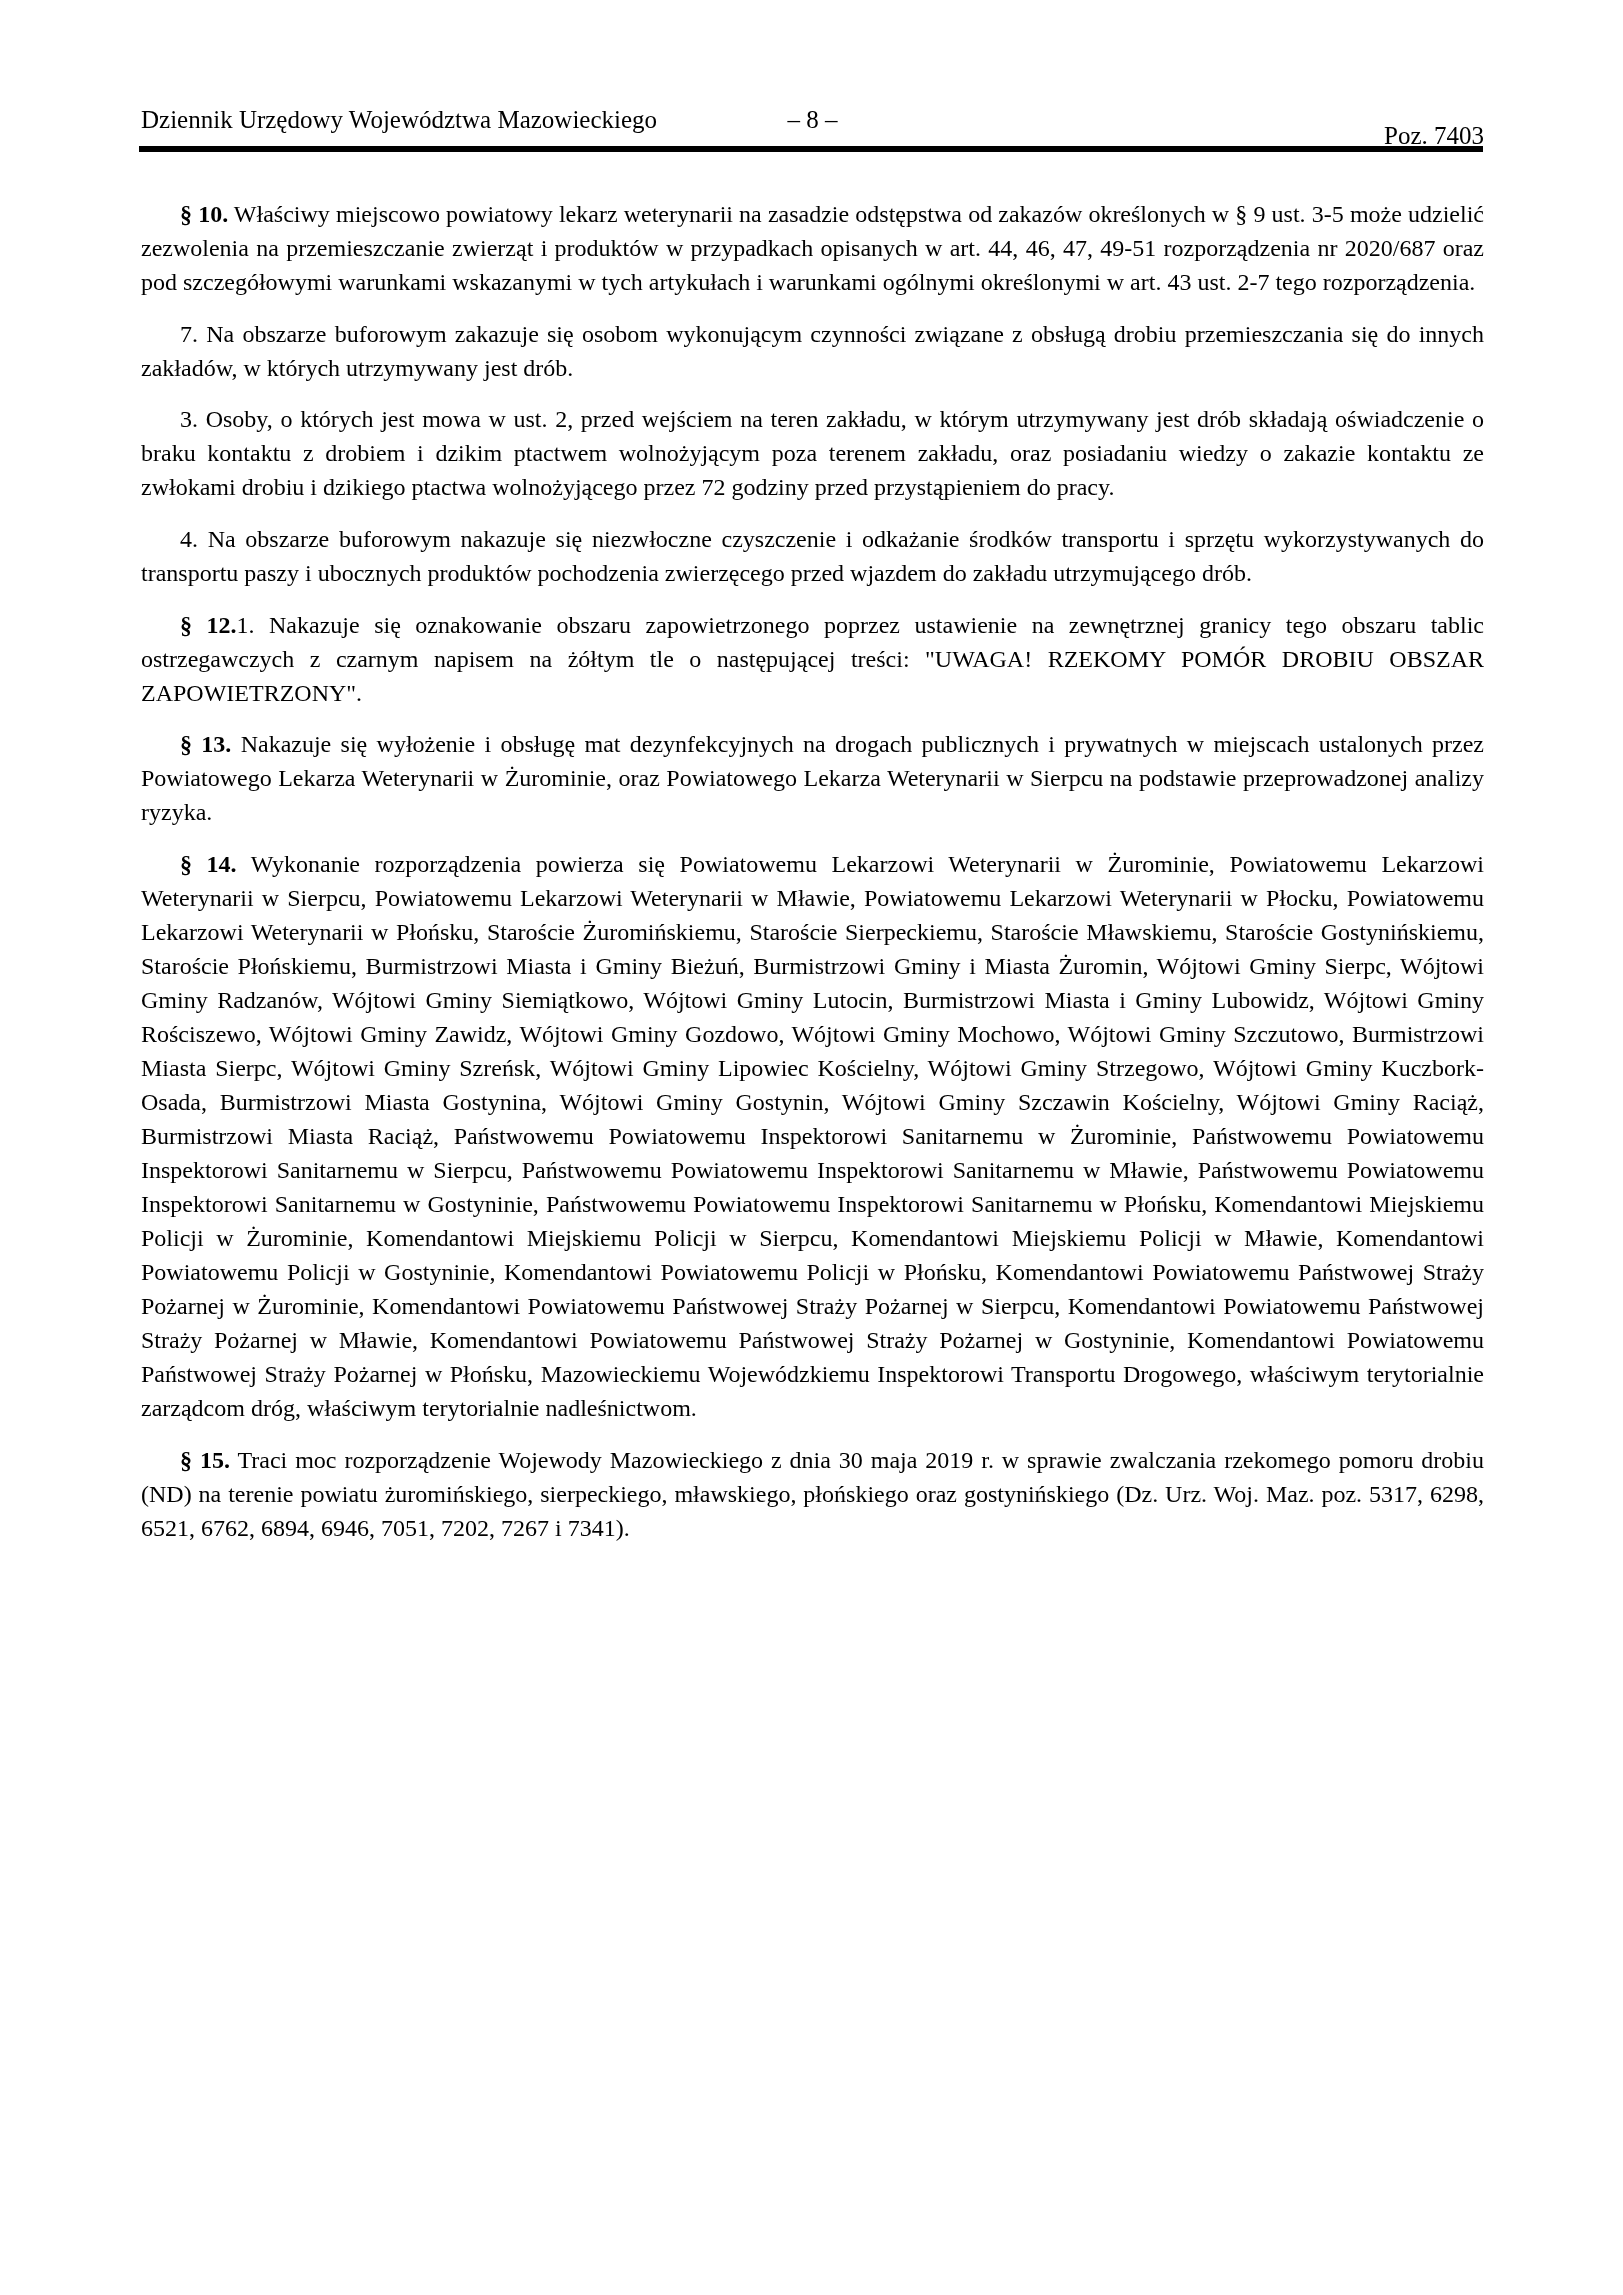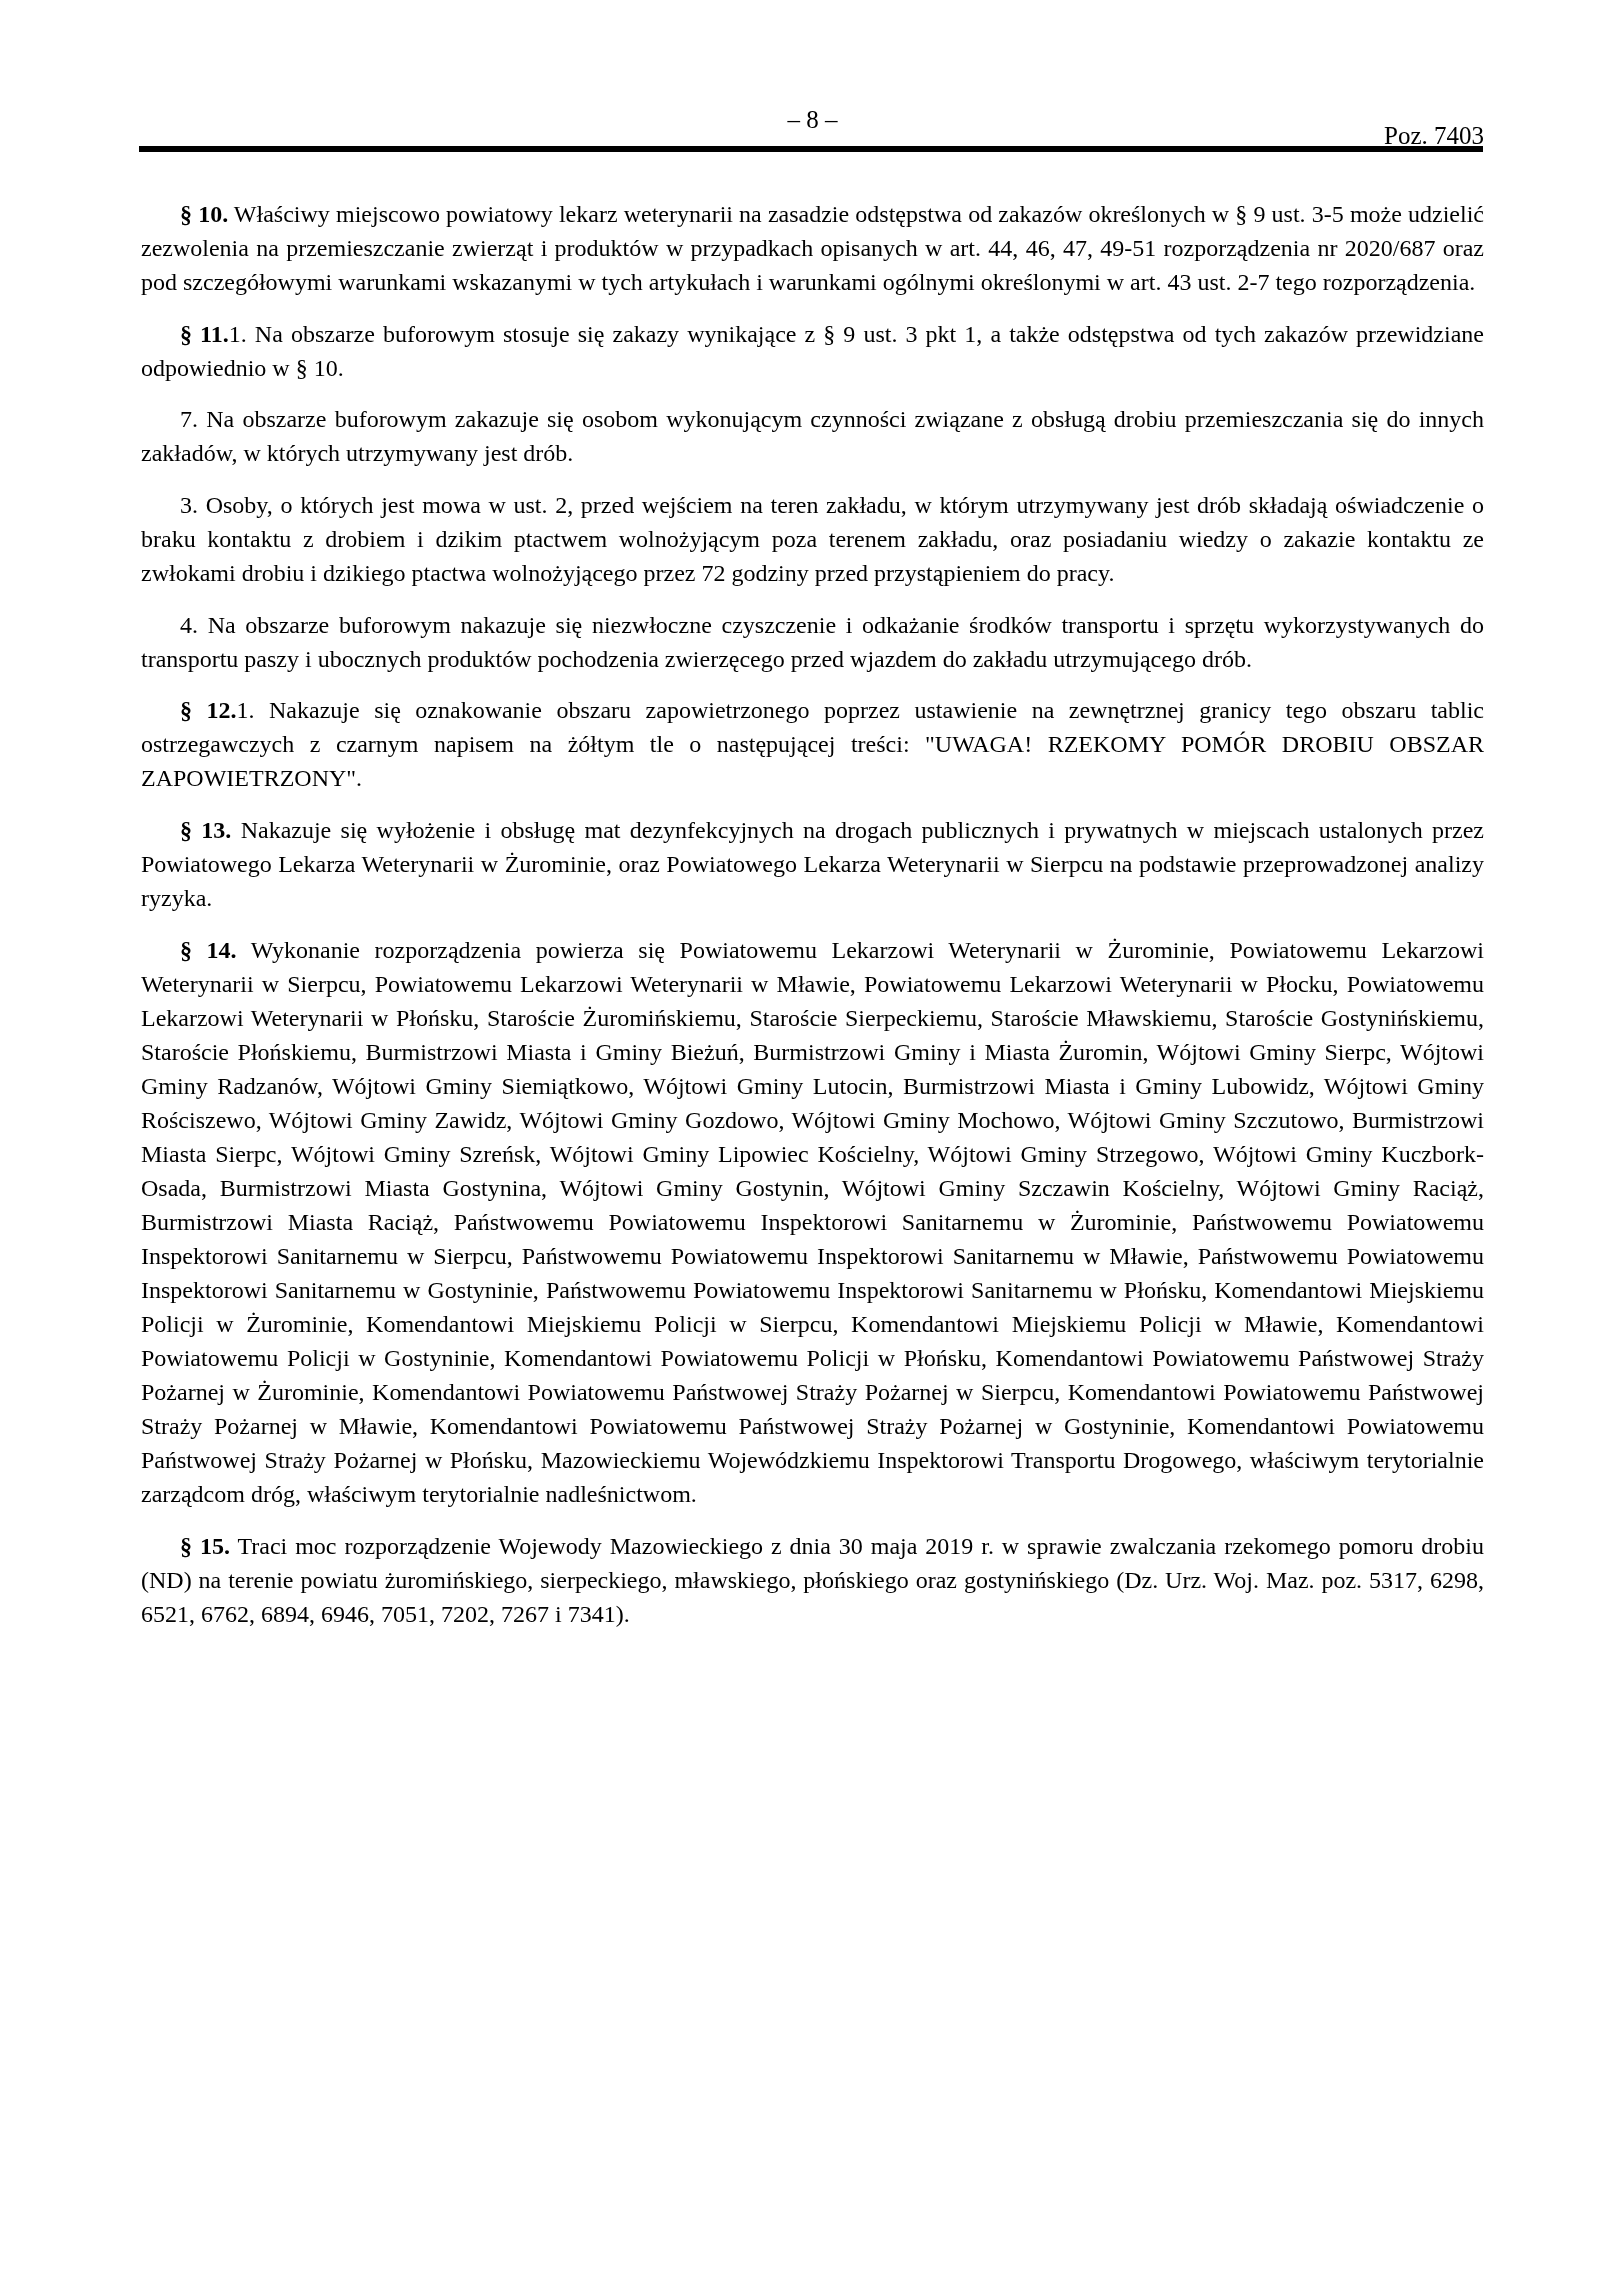--- a/index.html
+++ b/index.html
@@ -53,29 +53,29 @@
     hyphens: none;
   }
   .mk { font-weight: bold; }
 </style>
 </head>
 <body>
 
 <div class="page">
 
   <div class="header">
+    <span class="header-left">Dziennik Urzędowy Województwa Mazowieckiego</span>
     <span class="header-center">– 8 –</span>
     <span class="header-right">Poz. 7403</span>
   </div>
 
   <div class="rule"></div>
 
   <div class="content">
     <p class="para"><b class="mk">§ 10.</b><span> Właściwy miejscowo powiatowy lekarz weterynarii na zasadzie odstępstwa od zakazów określonych w § 9 ust. 3-5 może udzielić zezwolenia na przemieszczanie zwierząt i produktów w przypadkach opisanych w art. 44, 46, 47, 49-51 rozporządzenia nr 2020/687 oraz pod szczegółowymi warunkami wskazanymi w tych artykułach i warunkami ogólnymi określonymi w art. 43 ust. 2-7 tego rozporządzenia.</span></p>
-    <p class="para"><b class="mk">§ 11.</b><span>1. Na obszarze buforowym stosuje się zakazy wynikające z § 9 ust. 3 pkt 1, a także odstępstwa od tych zakazów przewidziane odpowiednio w § 10.</span></p>
     <p class="para"><b class="mk"></b><span>7. Na obszarze buforowym zakazuje się osobom wykonującym czynności związane z obsługą drobiu przemieszczania się do innych zakładów, w których utrzymywany jest drób.</span></p>
     <p class="para"><b class="mk"></b><span>3. Osoby, o których jest mowa w ust. 2, przed wejściem na teren zakładu, w którym utrzymywany jest drób składają oświadczenie o braku kontaktu z drobiem i dzikim ptactwem wolnożyjącym poza terenem zakładu, oraz posiadaniu wiedzy o zakazie kontaktu ze zwłokami drobiu i dzikiego ptactwa wolnożyjącego przez 72 godziny przed przystąpieniem do pracy.</span></p>
     <p class="para"><b class="mk"></b><span>4. Na obszarze buforowym nakazuje się niezwłoczne czyszczenie i odkażanie środków transportu i sprzętu wykorzystywanych do transportu paszy i ubocznych produktów pochodzenia zwierzęcego przed wjazdem do zakładu utrzymującego drób.</span></p>
     <p class="para"><b class="mk">§ 12.</b><span>1. Nakazuje się oznakowanie obszaru zapowietrzonego poprzez ustawienie na zewnętrznej granicy tego obszaru tablic ostrzegawczych z czarnym napisem na żółtym tle o następującej treści: "UWAGA! RZEKOMY POMÓR DROBIU OBSZAR ZAPOWIETRZONY".</span></p>
     <p class="para"><b class="mk">§ 13.</b><span> Nakazuje się wyłożenie i obsługę mat dezynfekcyjnych na drogach publicznych i prywatnych w miejscach ustalonych przez Powiatowego Lekarza Weterynarii w Żurominie,  oraz Powiatowego Lekarza Weterynarii w Sierpcu na podstawie przeprowadzonej analizy ryzyka.</span></p>
     <p class="para"><b class="mk">§ 14.</b><span> Wykonanie rozporządzenia powierza się Powiatowemu Lekarzowi Weterynarii w Żurominie, Powiatowemu Lekarzowi Weterynarii w Sierpcu, Powiatowemu Lekarzowi Weterynarii w Mławie, Powiatowemu Lekarzowi Weterynarii w Płocku, Powiatowemu Lekarzowi Weterynarii w Płońsku, Staroście Żuromińskiemu, Staroście Sierpeckiemu, Staroście Mławskiemu, Staroście Gostynińskiemu, Staroście Płońskiemu, Burmistrzowi Miasta i Gminy Bieżuń, Burmistrzowi Gminy i Miasta Żuromin, Wójtowi Gminy Sierpc, Wójtowi Gminy Radzanów, Wójtowi Gminy Siemiątkowo, Wójtowi Gminy Lutocin, Burmistrzowi Miasta i Gminy Lubowidz, Wójtowi Gminy Rościszewo, Wójtowi Gminy Zawidz, Wójtowi Gminy Gozdowo, Wójtowi Gminy Mochowo, Wójtowi Gminy Szczutowo, Burmistrzowi Miasta Sierpc, Wójtowi Gminy Szreńsk, Wójtowi Gminy Lipowiec Kościelny, Wójtowi Gminy Strzegowo, Wójtowi Gminy Kuczbork-Osada, Burmistrzowi Miasta Gostynina, Wójtowi Gminy Gostynin, Wójtowi Gminy Szczawin Kościelny, Wójtowi Gminy Raciąż, Burmistrzowi Miasta Raciąż, Państwowemu Powiatowemu Inspektorowi Sanitarnemu w Żurominie, Państwowemu Powiatowemu Inspektorowi Sanitarnemu w Sierpcu, Państwowemu Powiatowemu Inspektorowi Sanitarnemu w Mławie, Państwowemu Powiatowemu Inspektorowi Sanitarnemu w Gostyninie, Państwowemu Powiatowemu Inspektorowi Sanitarnemu w Płońsku, Komendantowi Miejskiemu Policji w Żurominie, Komendantowi Miejskiemu Policji w Sierpcu, Komendantowi Miejskiemu Policji w Mławie, Komendantowi Powiatowemu Policji w Gostyninie, Komendantowi Powiatowemu Policji w Płońsku, Komendantowi Powiatowemu Państwowej Straży Pożarnej w Żurominie, Komendantowi Powiatowemu Państwowej Straży Pożarnej w Sierpcu, Komendantowi Powiatowemu Państwowej Straży Pożarnej w Mławie, Komendantowi Powiatowemu Państwowej Straży Pożarnej w Gostyninie, Komendantowi Powiatowemu Państwowej Straży Pożarnej w Płońsku, Mazowieckiemu Wojewódzkiemu Inspektorowi Transportu Drogowego, właściwym terytorialnie zarządcom dróg, właściwym terytorialnie nadleśnictwom.</span></p>
     <p class="para"><b class="mk">§ 15.</b><span> Traci moc rozporządzenie Wojewody Mazowieckiego z dnia 30 maja 2019 r. w sprawie zwalczania rzekomego pomoru drobiu (ND) na terenie powiatu żuromińskiego, sierpeckiego,  mławskiego, płońskiego oraz gostynińskiego  (Dz. Urz. Woj. Maz. poz. 5317, 6298, 6521, 6762, 6894, 6946, 7051, 7202, 7267 i 7341).</span></p>
   </div>
 
 </div>

